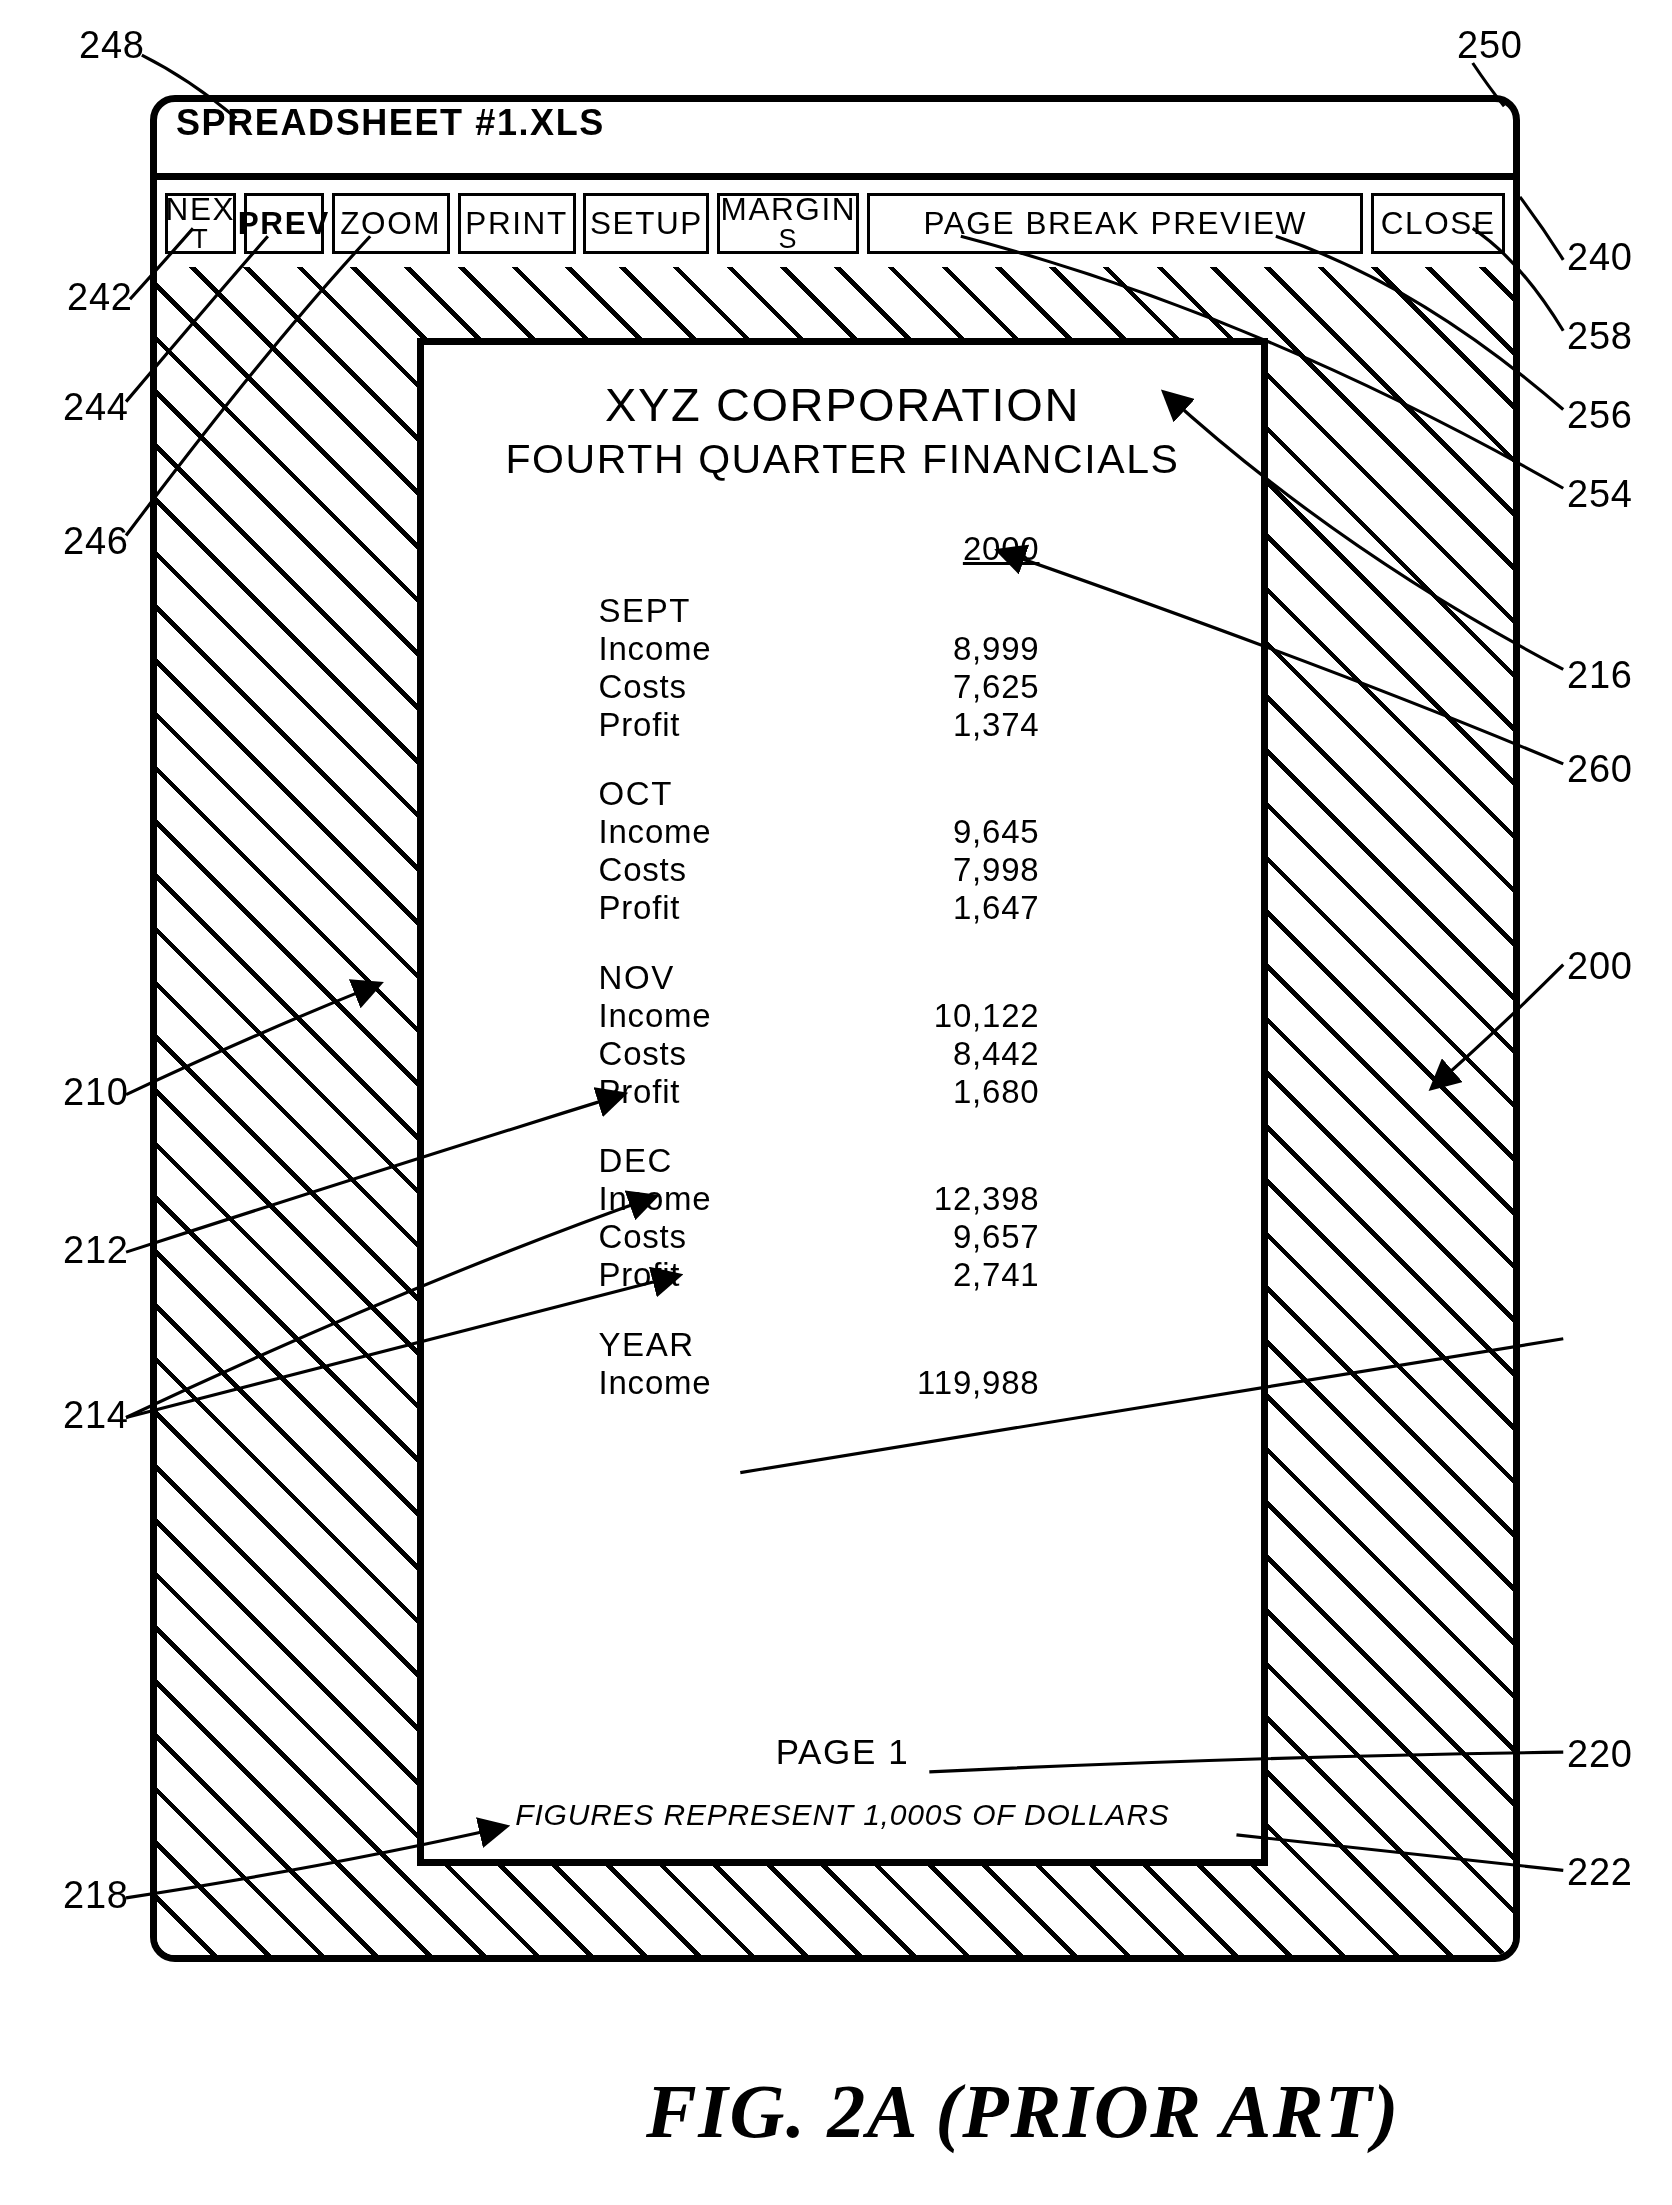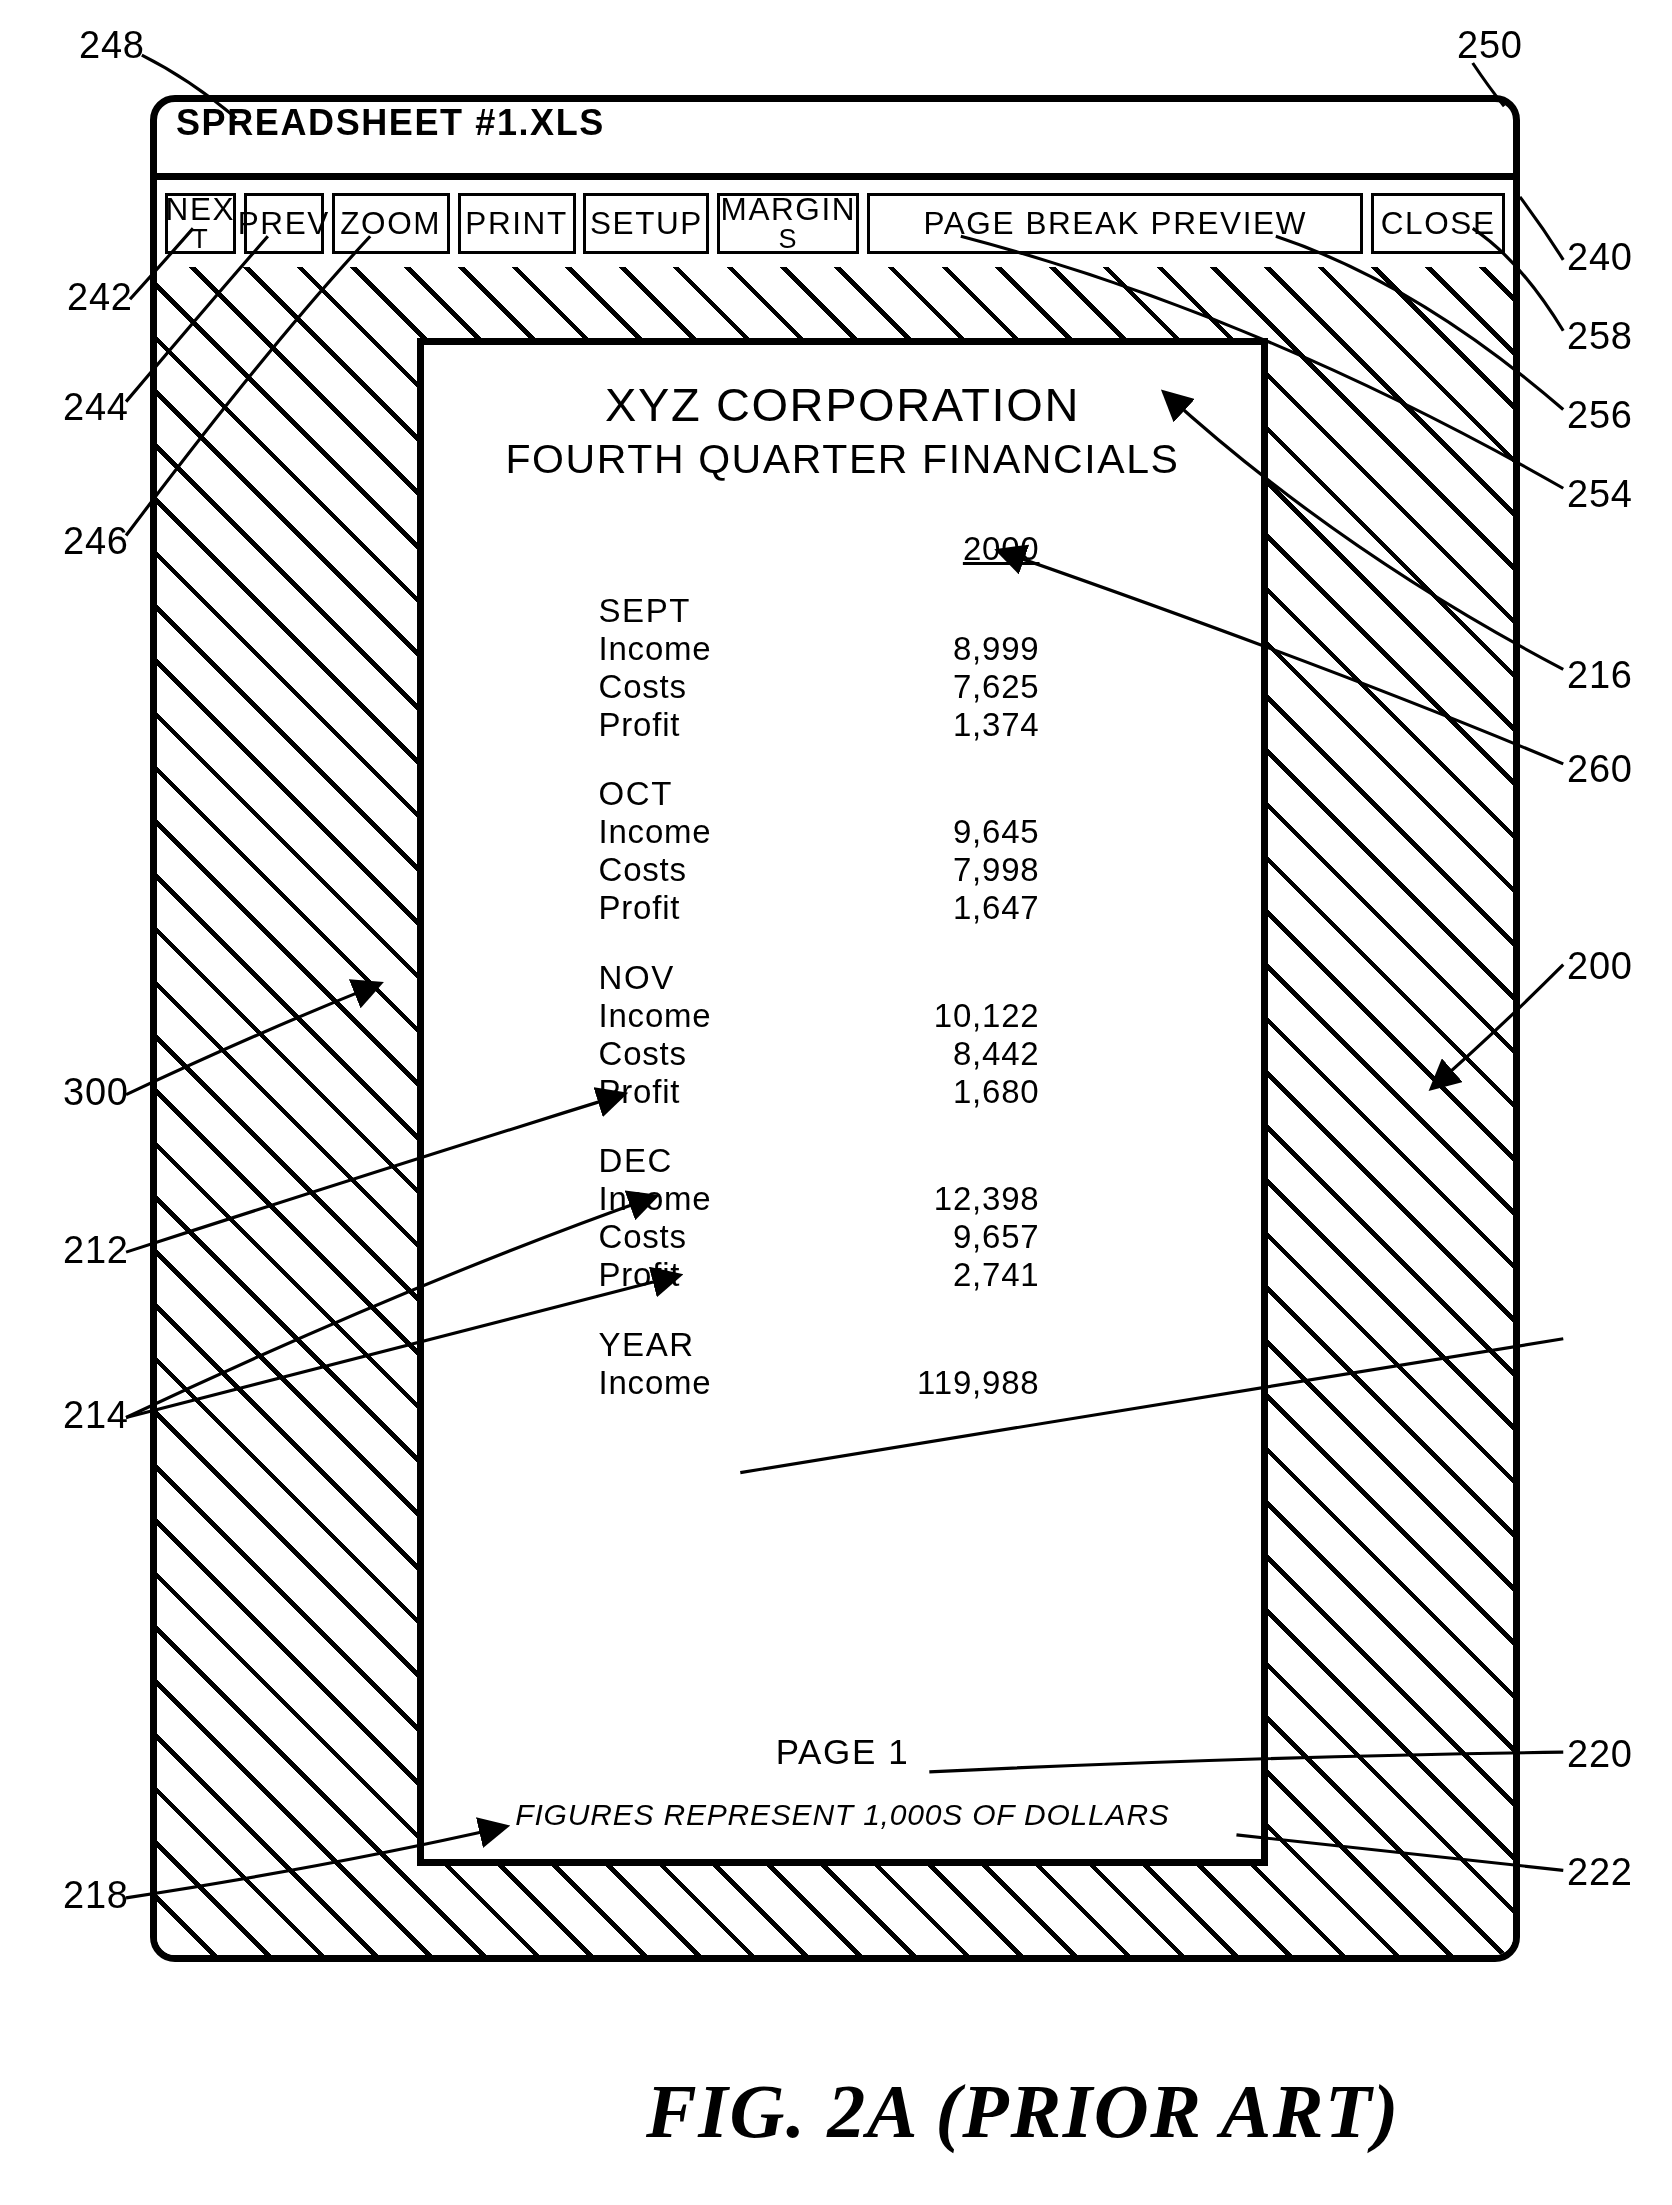--- a/index.html
+++ b/index.html
@@ -187,21 +187,21 @@
   <div class="window">
     <div class="titlebar">
       <span>SPREADSHEET #1.XLS</span>
     </div>
 
     <div class="toolbar">
       <div class="btn nex" style="width:71px;">
         <span>NEX</span>
         <span>T</span>
       </div>
-      <div class="btn" style="width:80px;">
+      <div class="btn" style="width:80px;font-weight:bold;">
         <span>PREV</span>
       </div>
       <div class="btn" style="width:118px;">
         <span>ZOOM</span>
       </div>
       <div class="btn" style="width:118px;">
         <span>PRINT</span>
       </div>
       <div class="btn" style="width:126px;">
         <span>SETUP</span>
@@ -318,21 +318,21 @@
   <div class="callout-label" style="left:1567px; top:236px;">240</div>
   <div class="callout-label" style="left:1567px; top:315px;">258</div>
   <div class="callout-label" style="left:1567px; top:394px;">256</div>
   <div class="callout-label" style="left:1567px; top:473px;">254</div>
   <div class="callout-label" style="left:1567px; top:654px;">216</div>
   <div class="callout-label" style="left:1567px; top:748px;">260</div>
   <div class="callout-label" style="left:1567px; top:945px;">200</div>
   <div class="callout-label" style="left:1567px; top:1733px;">220</div>
   <div class="callout-label" style="left:1567px; top:1851px;">222</div>
 
-  <div class="callout-label" style="left:63px; top:1071px;">300</div>
+  <div class="callout-label" style="left:63px; top:1071px;">210</div>
   <div class="callout-label" style="left:63px; top:1229px;">212</div>
   <div class="callout-label" style="left:63px; top:1394px;">214</div>
   <div class="callout-label" style="left:63px; top:1874px;">218</div>
 
   <svg class="overlay" viewBox="0 0 2123 2800">
     <defs>
       <marker id="arrow" viewBox="0 0 10 10" refX="8" refY="5" markerWidth="10" markerHeight="10" orient="auto-start-reverse">
         <path d="M 0 0 L 10 5 L 0 10 z" fill="#000"></path>
       </marker>
     </defs>

